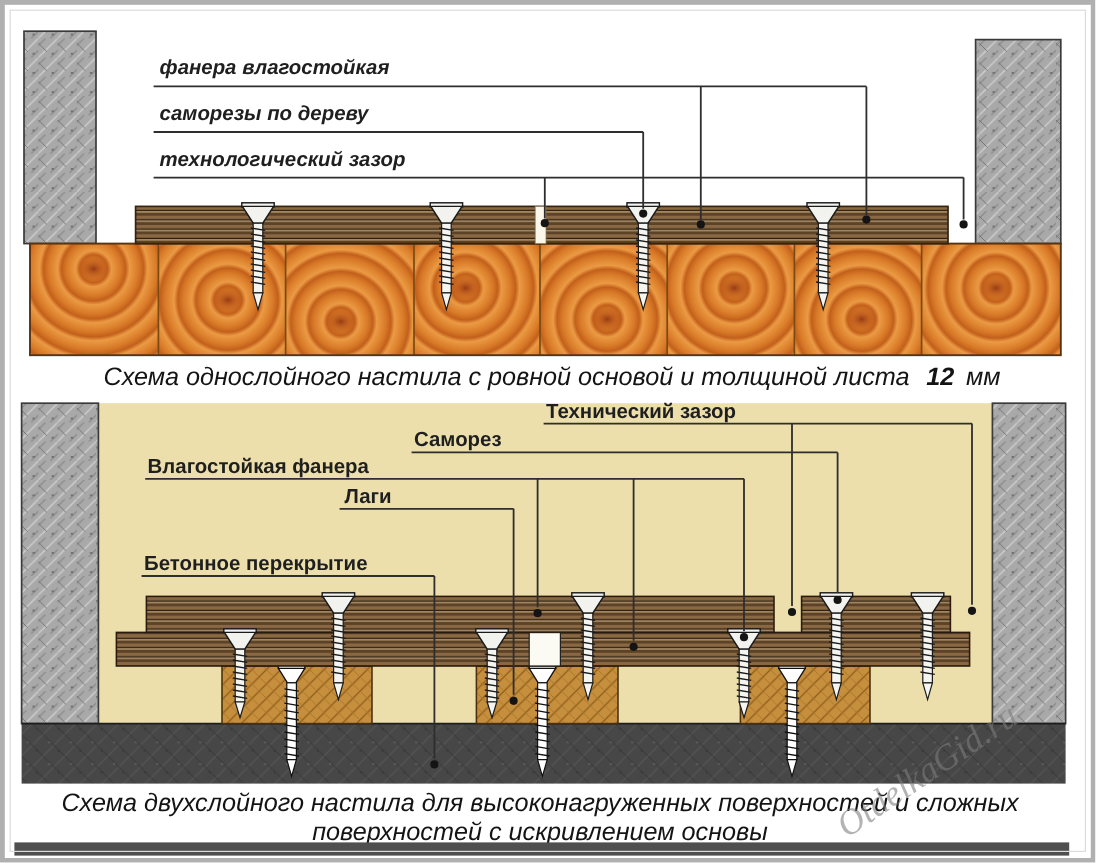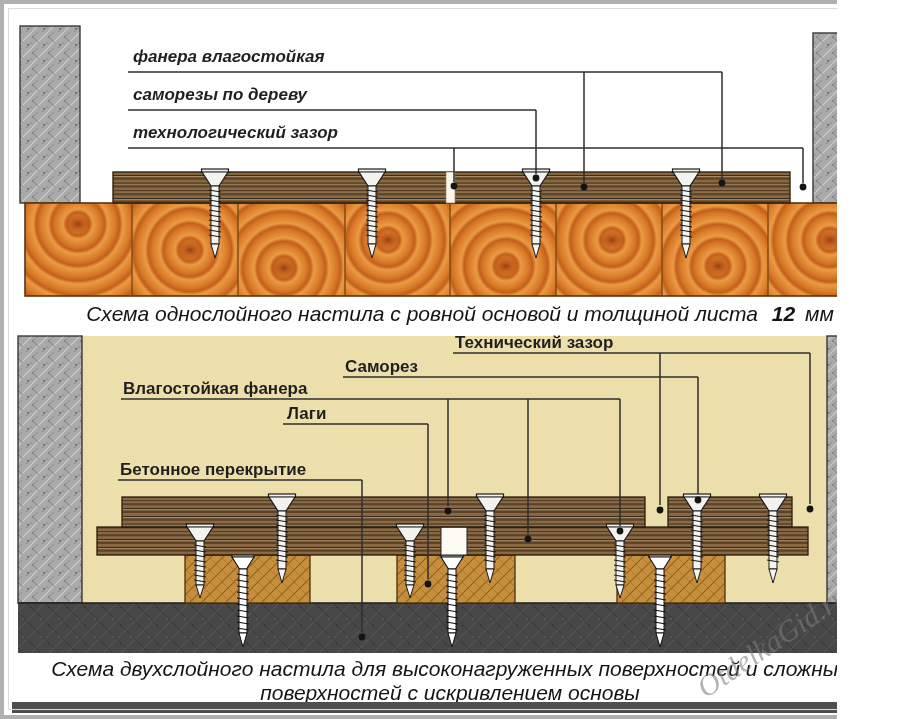--- a/index.html
+++ b/index.html
@@ -1,16 +1,16 @@
 <!DOCTYPE html>
 <html><head>
 <meta charset="utf-8">
 <style>
   html,body{margin:0;padding:0;background:#ffffff;}
-  .page{position:relative;width:837px;height:719px;background:#fff;overflow:hidden;
+  .page{position:relative;width:913px;height:719px;background:#fff;overflow:hidden;
         font-family:"Liberation Sans",sans-serif;text-align:center;}
   svg text{user-select:none;}
   .lbl-top{font:italic bold 17px "Liberation Sans",sans-serif;fill:#1f1f1f;}
   .lbl-bot{font:bold 17px "Liberation Sans",sans-serif;fill:#1f1f1f;}
   .caption{font:italic 21px "Liberation Sans",sans-serif;fill:#141414;}
   .cap-bold{font-weight:bold;}
   .watermark{font:italic 30px "Liberation Serif",serif;fill:#7d7d7d;opacity:.58;}
 </style>
 </head>
 <body>

